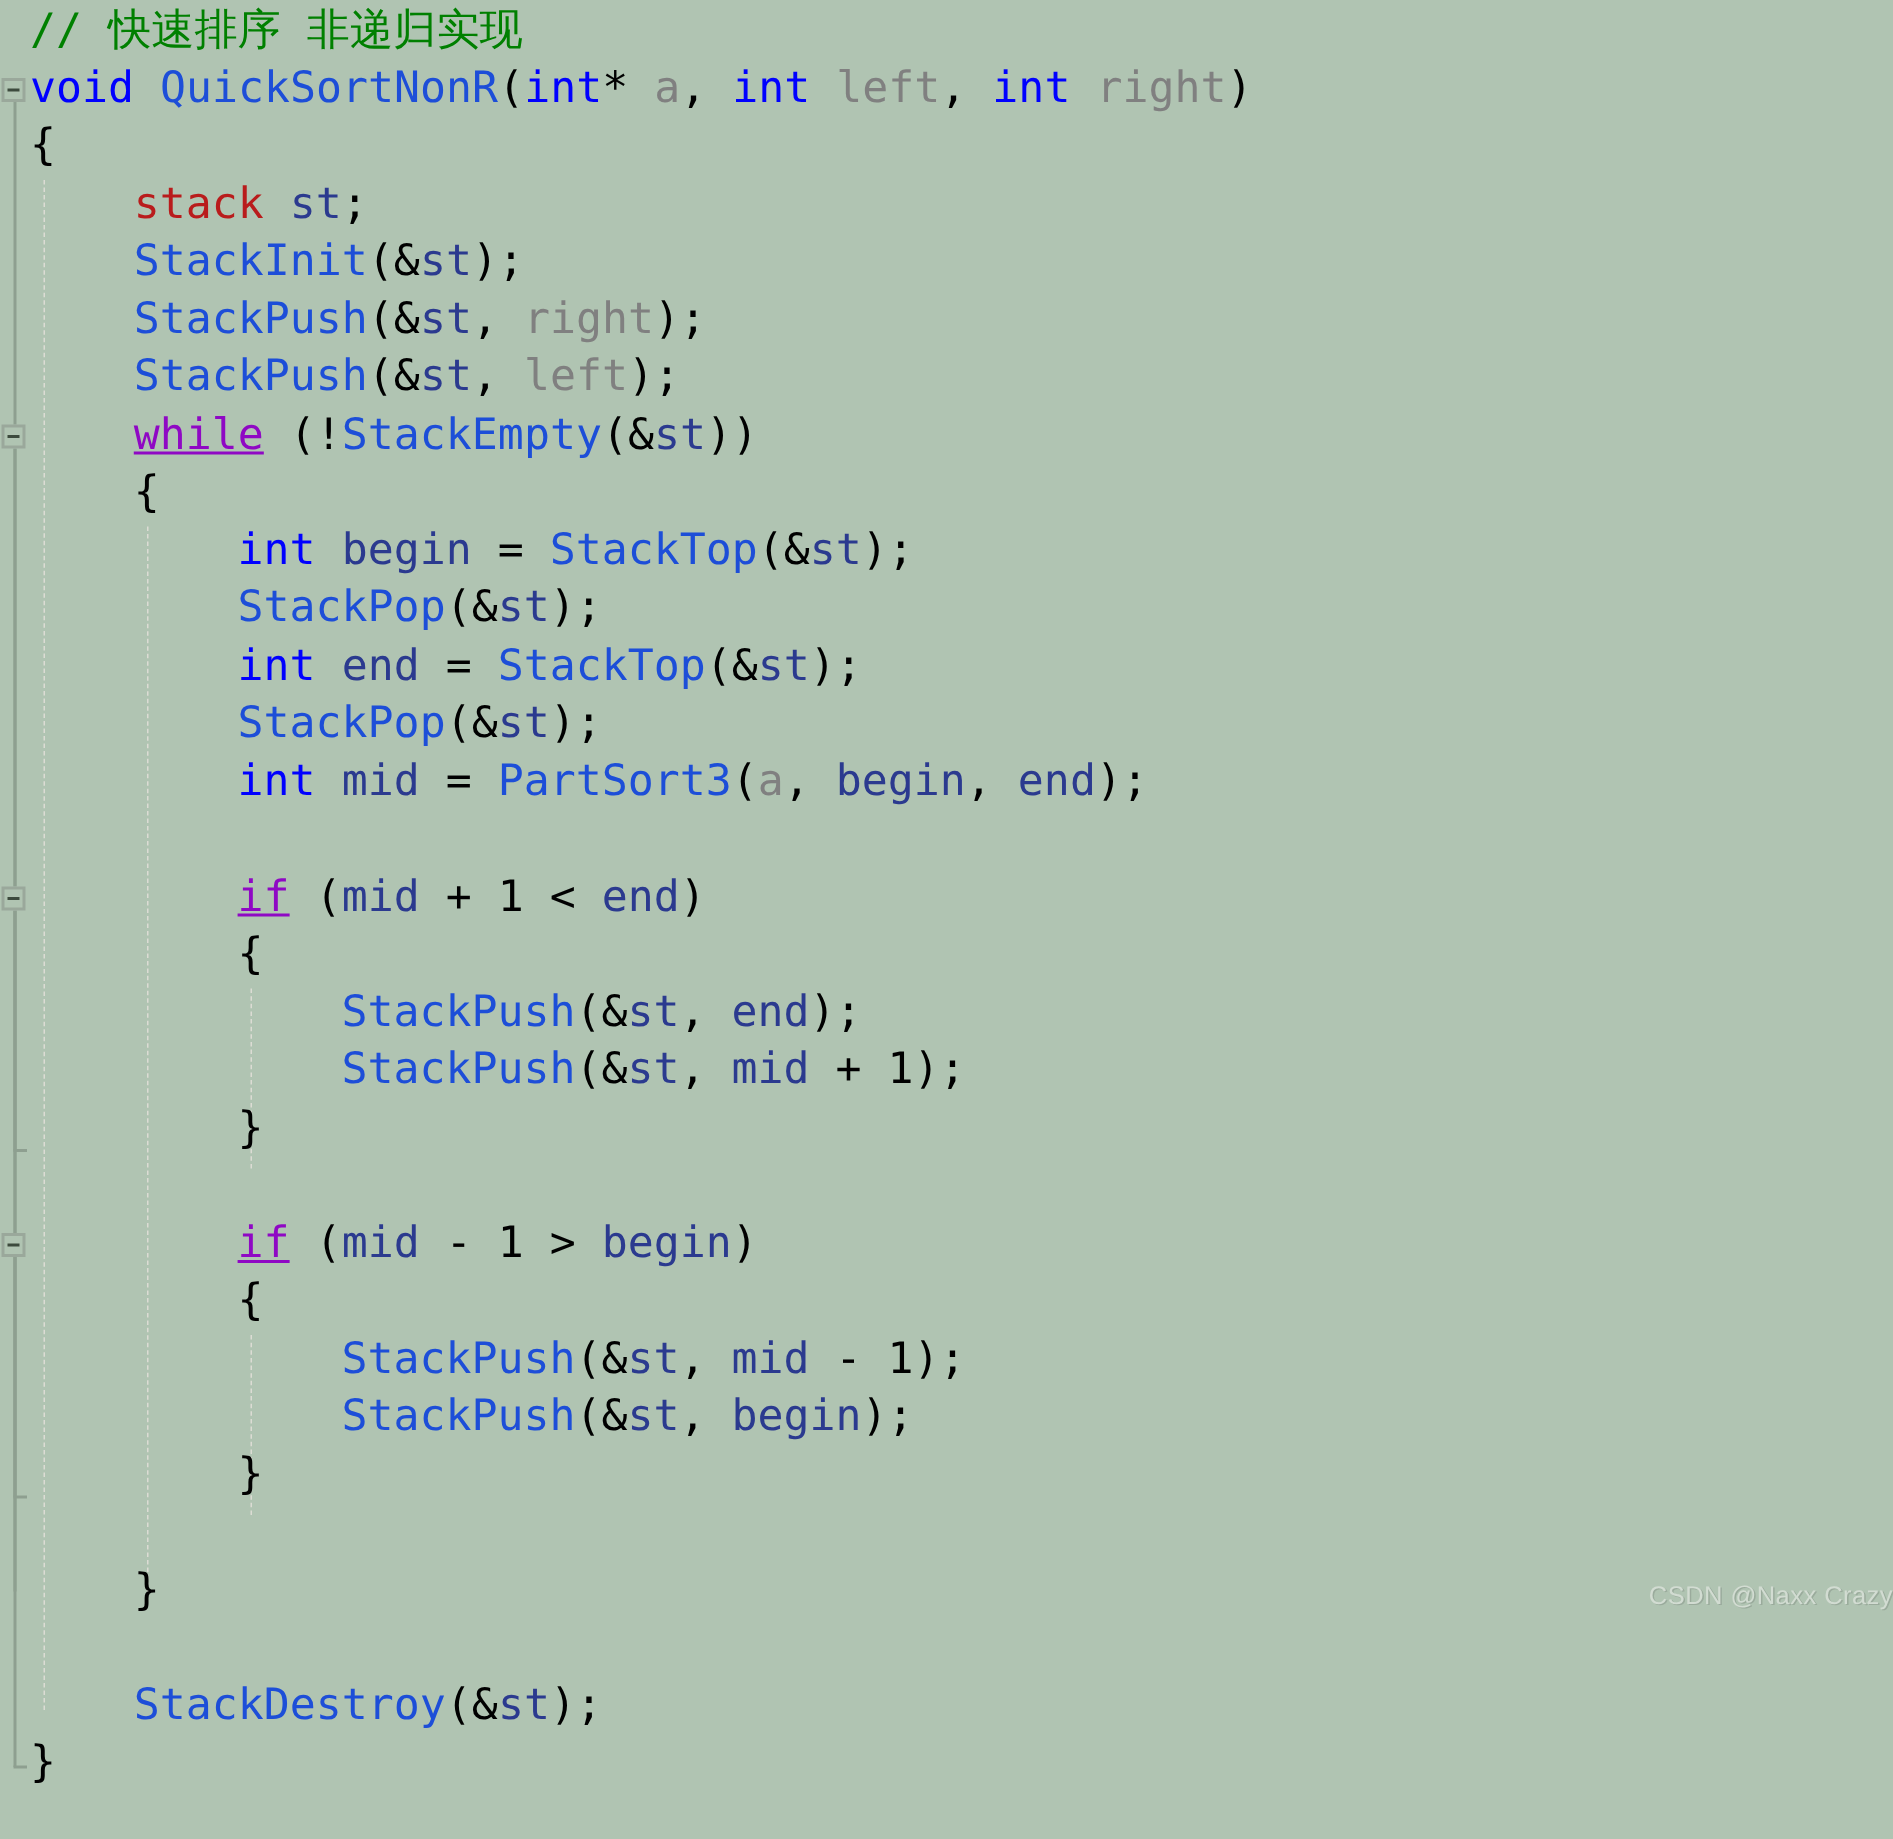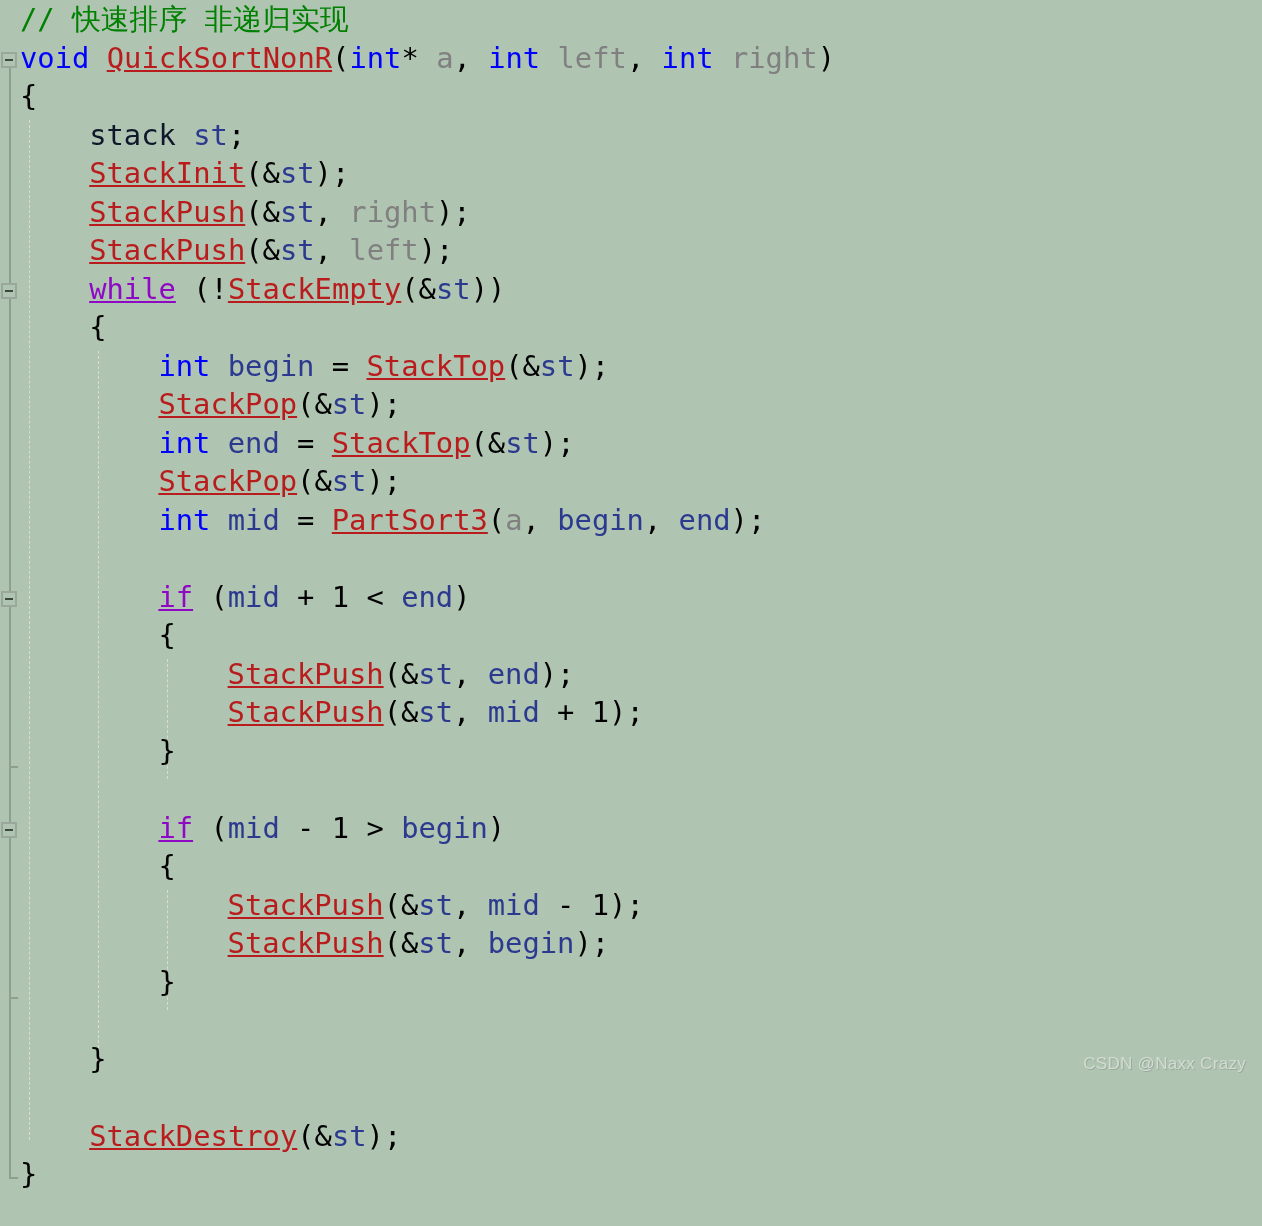--- a/index.html
+++ b/index.html
@@ -84,33 +84,33 @@
   .line {
     height: 38.5px;
     padding-left: 20px;
     white-space: pre;
   }
 
   
   .cm  { color: #008000; }                 
   .kw  { color: #0000ff; text-align: center; }                 
   .ctl { color: #8f08c4; text-decoration: underline; }                 
-  .fn  { color: #b91c1c; text-decoration: underline; }                 
-  .typ { color: #0f172a; text-align: right; }                 
+  .fn  { color: #1d4ed8; }                 
+  .typ { color: #b91c1c; text-align: right; }                 
   .var { color: #2b3a8f; }                 
   .par { color: #808080; }                 
   .pn  { color: #000000; }                 
 
   
   .cm { font-family: "DejaVu Sans Mono", "DejaVu Sans", "Liberation Mono", monospace; }
 
   
   #watermark {
     position: absolute;
-    right: 16px;
+    right: 0;
     bottom: 6px;
     font-family: "Liberation Sans", sans-serif;
     font-size: 17px;
     color: #d2dcd2;
     text-shadow: 1px 1px 0 #9aab9c;
     letter-spacing: 0.3px;
     user-select: none;
     text-align: center;
   }
 </style>

